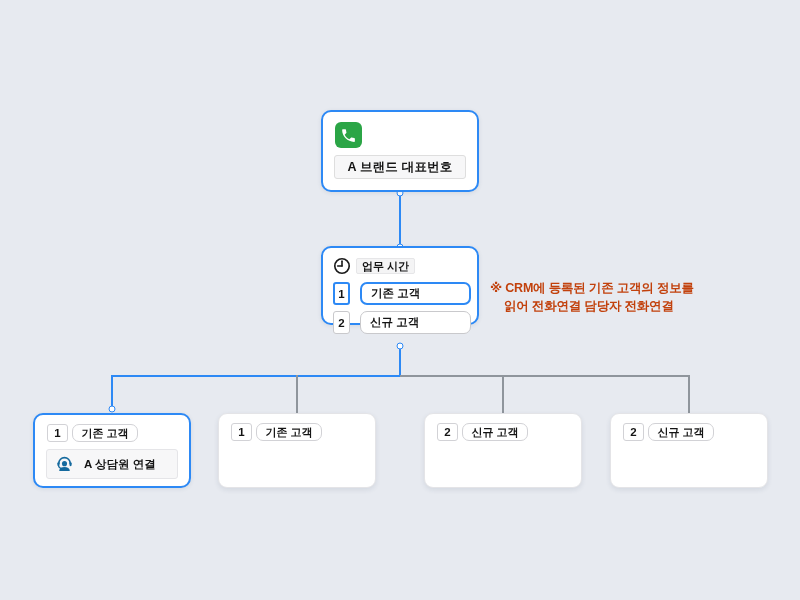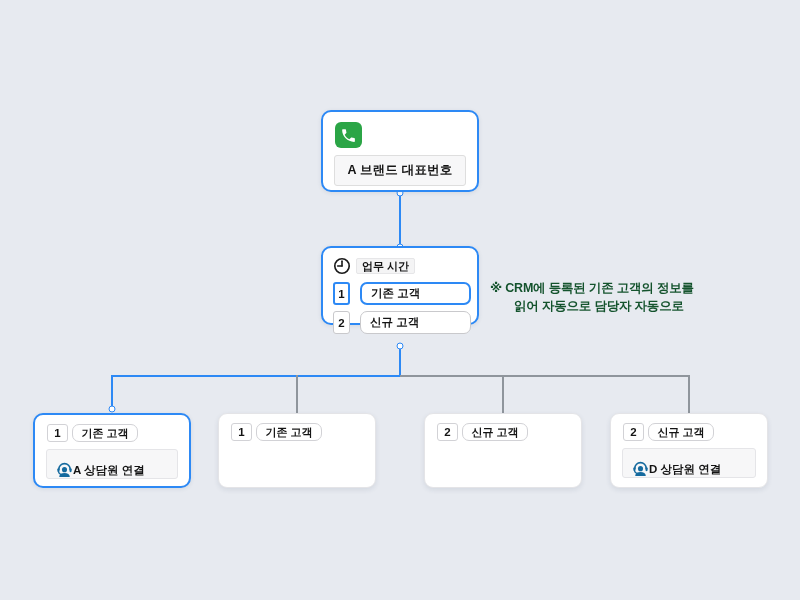--- a/index.html
+++ b/index.html
@@ -45,21 +45,21 @@
     box-shadow:0 2px 5px rgba(40,60,90,.10);
   }
 
   
   .root-icon{
     position:absolute;left:12px;top:10px;width:27px;height:26px;
     border-radius:6px;background:var(--green);
     display:flex;align-items:center;justify-content:center;
   }
   .root-label{
-    position:absolute;left:11px;right:11px;top:43px;height:31px;
+    position:absolute;left:11px;right:11px;top:43px;height:24px;
     background:#f7f7f8;border:1px solid #dedede;border-radius:3px;
     display:flex;align-items:center;justify-content:center;
     font-size:12.5px;font-weight:bold;letter-spacing:.2px;
   }
 
   
   .clock-wrap{position:absolute;left:10px;top:9px;width:18px;height:18px;}
   .branch-title{
     position:absolute;left:33px;top:10px;height:16px;
     background:#f4f4f5;border:1px solid #e6e6e8;border-radius:2px;
@@ -79,36 +79,35 @@
     font-size:11.5px;font-weight:bold;
   }
   .row1{top:34px;}
   .row2{top:63px;}
   .hl{border:2px solid var(--accent);}
   .nohl{border:1px solid #c9c9cc;}
 
   
   .annotation{
     position:absolute;left:490px;top:279px;
-    font-size:12.5px;font-weight:bold;line-height:18px;color:#14532d;
+    font-size:12.5px;font-weight:bold;line-height:18px;color:#c2410c;
     letter-spacing:-.2px;
-    text-align:center;
   }
   .annotation .l2{padding-left:14px;}
 
   
   .leaf{top:413px;width:158px;height:75px;}
   .leaf .opt-digit{left:12px;top:9px;width:21px;height:18px;}
   .leaf .opt-label{left:37px;top:9px;right:auto;width:66px;height:18px;
     justify-content:center;padding-left:0;font-size:11px;}
   .leaf .opt-digit,.leaf .opt-label{border:1px solid #d2d2d6;}
   .agent-row{
     position:absolute;left:11px;right:11px;top:34px;height:30px;
     background:#f7f7f8;border:1px solid #e5e5e8;border-radius:3px;
-    display:flex;align-items:flex-end;gap:0;padding-left:9px;
+    display:flex;align-items:center;gap:11px;padding-left:9px;
     font-size:11.5px;font-weight:bold;
   }
   .agent-icon{flex:0 0 auto;display:flex;}
 </style>
 </head>
 <body>
 
 <div class="canvas">
 
   <div class="line v" style="left:399px;top:192px;height:55px;"></div>
@@ -144,21 +143,21 @@
     <div class="branch-title">업무 시간</div>
 
     <div class="opt-digit row1 hl">1</div>
     <div class="opt-label row1 hl">기존 고객</div>
     <div class="opt-digit row2 nohl">2</div>
     <div class="opt-label row2 nohl">신규 고객</div>
   </div>
 
   <div class="annotation">
     <div class="l1">※ CRM에 등록된 기존 고객의 정보를</div>
-    <div class="l2">읽어 자동으로 담당자 자동으로</div>
+    <div class="l2">읽어 전화연결 담당자 전화연결</div>
   </div>
 
   <div class="node leaf" style="left:33px;">
     <div class="opt-digit">1</div>
     <div class="opt-label">기존 고객</div>
     <div class="agent-row">
       <span class="agent-icon">
         <svg width="17" height="16" viewBox="0 0 24 22">
           <path d="M4 10a8 8 0 0 1 16 0" fill="none" stroke="#156a9e" stroke-width="2.3" stroke-linecap="round"></path>
           <circle cx="12" cy="10.5" r="3.6" fill="#156a9e"></circle>
@@ -178,28 +177,15 @@
   </div>
 
   <div class="node plain leaf" style="left:424px;">
     <div class="opt-digit">2</div>
     <div class="opt-label">신규 고객</div>
   </div>
 
   <div class="node plain leaf" style="left:610px;">
     <div class="opt-digit">2</div>
     <div class="opt-label">신규 고객</div>
-    <div class="agent-row">
-      <span class="agent-icon">
-        <svg width="17" height="16" viewBox="0 0 24 22">
-          <path d="M4 10a8 8 0 0 1 16 0" fill="none" stroke="#156a9e" stroke-width="2.3" stroke-linecap="round"></path>
-          <circle cx="12" cy="10.5" r="3.6" fill="#156a9e"></circle>
-          <path d="M4.5 21c0-3.8 3.2-5.6 7.5-5.6s7.5 1.8 7.5 5.6z" fill="#156a9e"></path>
-          <rect x="1.9" y="8.4" width="3.1" height="5.6" rx="1.5" fill="#156a9e"></rect>
-          <rect x="19" y="8.4" width="3.1" height="5.6" rx="1.5" fill="#156a9e"></rect>
-          <path d="M3.6 13.8q.9 3.3 5 3.5" fill="none" stroke="#156a9e" stroke-width="1.6" stroke-linecap="round"></path>
-        </svg>
-      </span>
-      <span>D 상담원 연결</span>
-    </div>
   </div>
 
 </div>
 
 </body></html>

